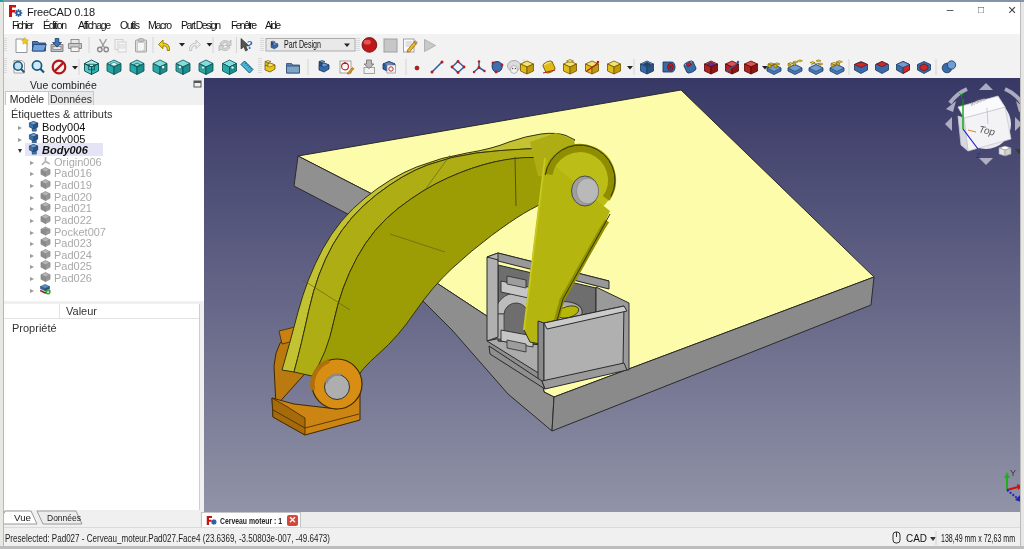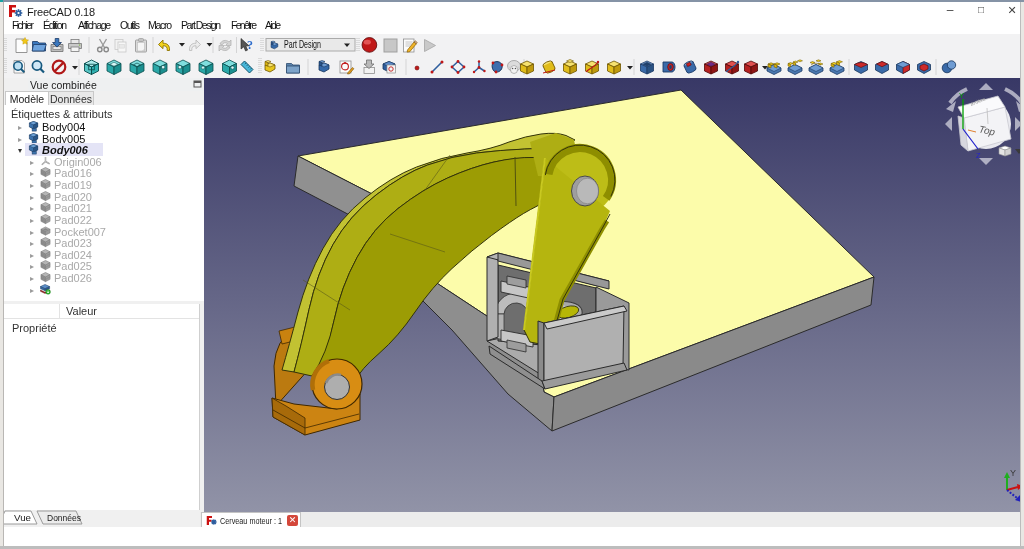--- a/index.html
+++ b/index.html
@@ -37,21 +37,21 @@
   #proppanel{position:absolute;left:0;top:226px;width:195px;height:206px;background:#fff;border-right:1px solid #cfcfcf;}
   #prophdr{position:absolute;left:0;top:0;width:195px;height:14px;border-bottom:1px solid #e3e3e3;}
   #prophdr .c1{position:absolute;left:8px;top:18px;color:#333;}
   #prophdr .c2{position:absolute;left:62px;top:1px;color:#333;}
   #prophdr .vline{position:absolute;left:55px;top:0;width:1px;height:14px;background:#e3e3e3;}
   #vdtabs{position:absolute;left:0;top:432px;width:196px;height:17px;background:#f0f0f0;}
   
   #scene{position:absolute;left:204px;top:78px;}
   
   #mditabs{position:absolute;left:200px;top:512px;width:824px;height:15px;background:#ececec;}
-  #mditab{position:absolute;left:1px;top:0px;width:100px;height:15px;background:#ffffff;border:1px solid #c4c4c4;border-bottom:none;box-sizing:border-box;}
+  #mditab{position:absolute;left:1px;top:0px;width:100px;height:15px;background:#ffffff;border:1px solid #c4c4c4;border-bottom:none;box-sizing:border-box;font-weight:bold;}
   #mdix{position:absolute;left:85px;top:2px;width:11px;height:11px;background:#d4473a;border-radius:2px;color:#fff;font-size:9px;line-height:11px;text-align:center;}
   
   #statusbar{position:absolute;left:0px;top:527px;width:1024px;height:22px;background:#f0f0f0;border-top:1px solid #dadada;box-sizing:border-box;font-size:10.5px;color:#1c1c1c;}
   #stright{position:absolute;left:890px;top:0px;}
   #botline{position:absolute;left:0;top:546px;width:1024px;height:3px;background:#bdbdbd;}
   #rightborder{position:absolute;left:1020px;top:2px;width:4px;height:545px;background:#e9e7e3;border-left:1px solid #bcbcbc;}
 </style>
 </head>
 <body>
 <div id="root">
@@ -745,18 +745,31 @@
               <line x1="7.8" y1="11.7" x2="13.2" y2="6.3"></line>
             </g>
           </g>
       </svg>
       <svg class="abs" style="left:0;top:0" width="100" height="15" viewBox="0 0 100 15">
         <text x="18" y="10.5" font-size="9.5" fill="#222" textLength="62" lengthAdjust="spacingAndGlyphs">Cerveau moteur : 1</text>
       </svg>
       <div id="mdix">✕</div>
     </div>
   </div>
+  <div id="statusbar">
+    <svg class="abs" style="left:0;top:0" width="340" height="21" viewBox="0 0 340 21">
+      <text x="5" y="14" font-size="10.5" fill="#1c1c1c" textLength="325" lengthAdjust="spacingAndGlyphs">Preselected: Pad027 - Cerveau_moteur.Pad027.Face4 (23.6369, -3.50803e-007, -49.6473)</text>
+    </svg>
+    <svg id="stright" width="134" height="20" viewBox="0 0 134 20">
+      <rect x="3" y="4" width="7" height="11" rx="3" fill="none" stroke="#333" stroke-width="1"></rect>
+      <line x1="6.5" y1="4" x2="6.5" y2="9" stroke="#333" stroke-width="1"></line>
+      <text x="16" y="14" font-size="11" fill="#111" textLength="21" lengthAdjust="spacingAndGlyphs">CAD</text>
+      <path d="M40,9 l6,0 l-3,4 z" fill="#333"></path>
+      <line x1="46" y1="3" x2="46" y2="17" stroke="#d2d2d2" stroke-width="1"></line>
+      <text x="51" y="14" font-size="10.5" fill="#111" textLength="74" lengthAdjust="spacingAndGlyphs">138,49 mm x 72,63 mm</text>
+    </svg>
+  </div>
   <div id="topline"></div>
   <div id="tealpx"></div>
   <div id="leftborder"></div>
   <div id="rightborder"></div>
   <div id="botline"></div>
 </div>
 
 </body></html>

